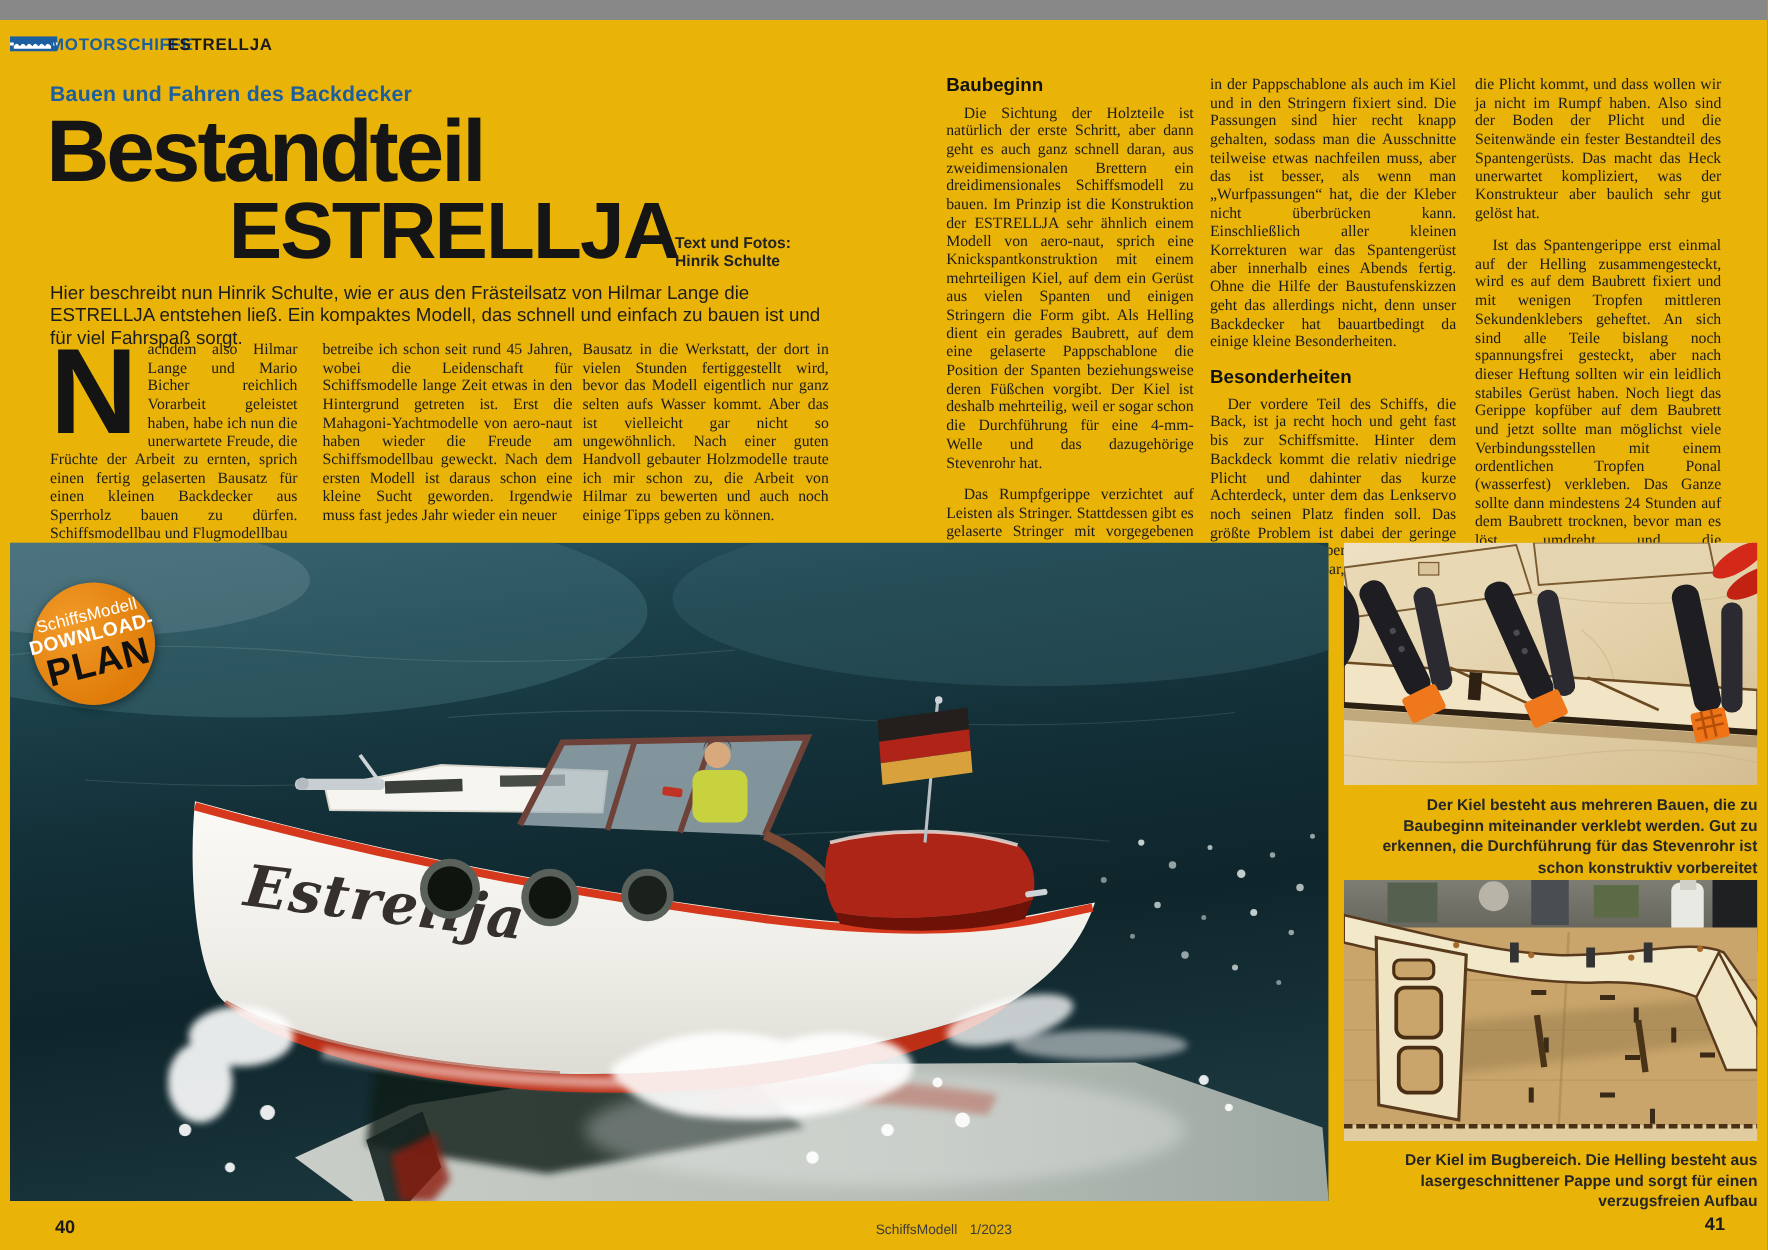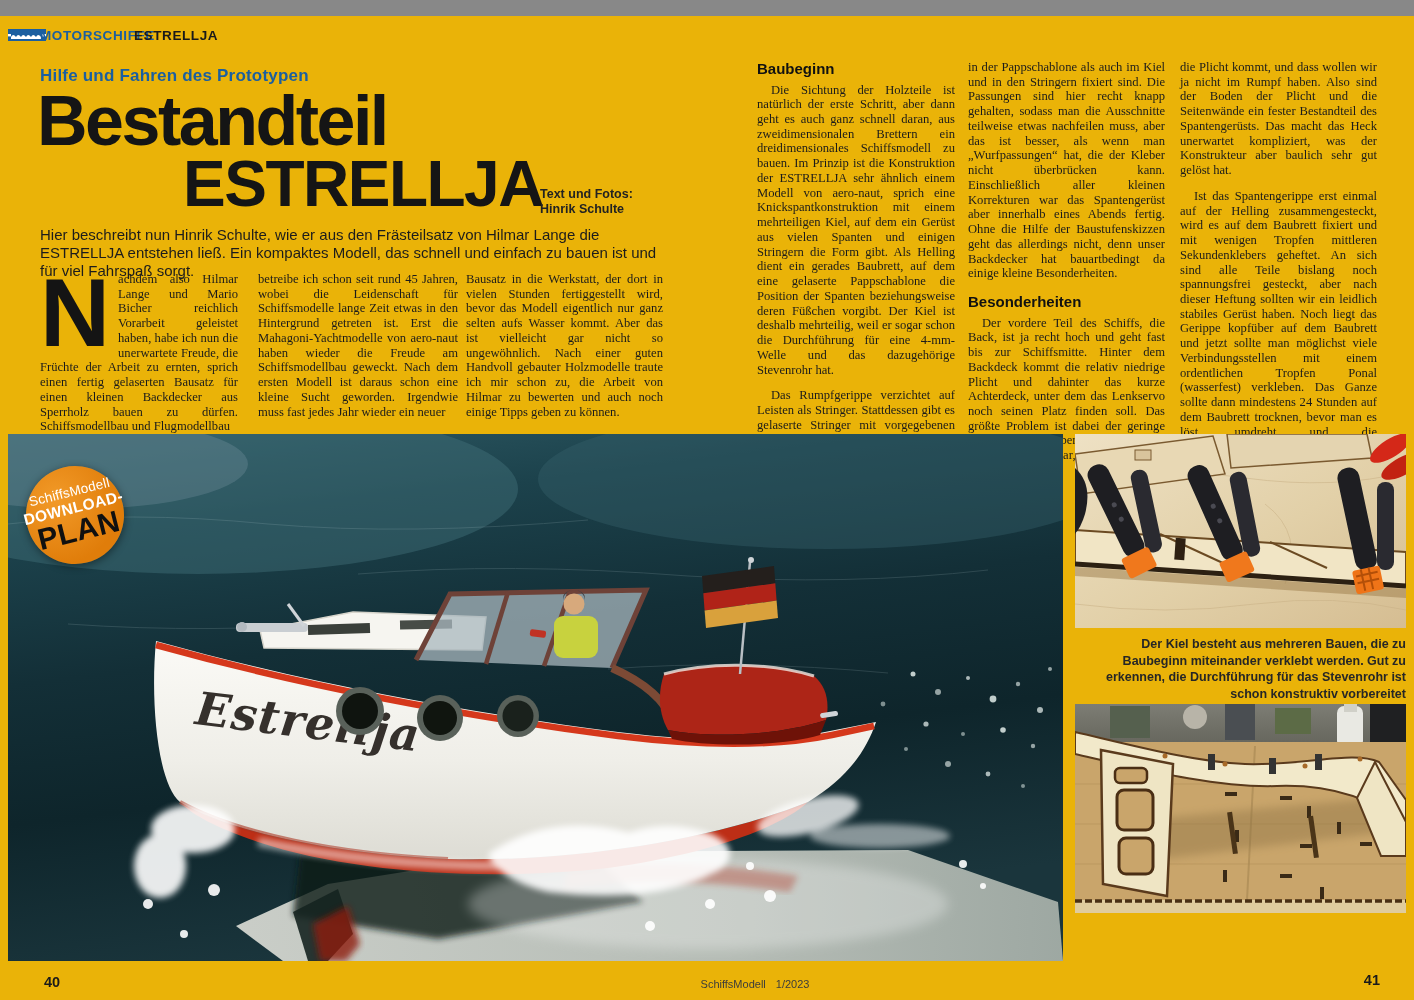--- a/index.html
+++ b/index.html
@@ -55,21 +55,21 @@
 
   <svg class="abs" style="left:8px;top:13px" width="38" height="13" viewBox="0 0 38 13">
     <rect x="0" y="0" width="38" height="12" fill="#1b5fa0"></rect>
     <path d="M3,8 Q5,4 8,8 Q10,4 13,8 Q15,4 18,8 Q20,4 23,8 Q25,4 28,8 Q30,4 33,8 L33,10 L3,10 Z" fill="#fff"></path>
     <rect x="0" y="5" width="3" height="2.4" fill="#fff"></rect>
       <rect x="33" y="5" width="5" height="2.4" fill="#fff"></rect>
   </svg>
   <div class="abs section-label">MOTORSCHIFFE</div>
   <div class="abs topic-label">ESTRELLJA</div>
 
-  <div class="abs kicker">Hilfe und Fahren des Prototypen</div>
+  <div class="abs kicker">Bauen und Fahren des Backdecker</div>
   <div class="abs title1">Bestandteil</div>
   <div class="abs title2">ESTRELLJA</div>
   <div class="abs byline">
     <span>Text und Fotos:</span><br>
     <span>Hinrik Schulte</span>
   </div>
   <div class="abs standfirst">Hier beschreibt nun Hinrik Schulte, wie er aus den Frästeilsatz von Hilmar Lange die ESTRELLJA entstehen ließ. Ein kompaktes Modell, das schnell und einfach zu bauen ist und für viel Fahrspaß sorgt.</div>
 
   <div class="col" style="left:40px;top:256px;width:198px;height:150px">
     <p><span class="dropcap">N</span><span>achdem also Hilmar Lange und Mario Bicher reichlich Vorarbeit geleistet haben, habe ich nun die unerwartete Freude, die Früchte der Arbeit zu ernten, sprich einen fertig gelaserten Bausatz für einen kleinen Backdecker aus Sperrholz bauen zu dürfen. Schiffsmodellbau und Flugmodellbau</span></p>
@@ -379,20 +379,21 @@
           <rect x="245" y="183" width="4" height="12"></rect>
         <rect x="155" y="108" width="5" height="42" fill="#4a3418" transform="rotate(-8 157 129)"></rect>
         <rect x="236" y="112" width="5" height="42" fill="#4a3418" transform="rotate(-8 238 133)"></rect>
       </g>
 
       <rect x="0" y="196" width="331" height="13" fill="#e0cc9e"></rect>
       <line x1="0" y1="197" x2="331" y2="197" stroke="#4a3014" stroke-width="3.5" stroke-dasharray="7 3"></line>
     </svg>
   </div>
 
+  <div class="caption" style="left:1100px;top:904px">Der Kiel im Bugbereich. Die Helling besteht aus lasergeschnittener Pappe und sorgt für einen verzugsfreien Aufbau</div>
 
   <div class="pgnum" style="left:44px;top:958px">40</div>
   <div class="footerline">
     <span>SchiffsModell</span><span>1/2023</span>
   </div>
   <div class="pgnum" style="left:1320px;top:956px;width:60px;text-align:right">41</div>
 
 </div>
 
 </body></html>

